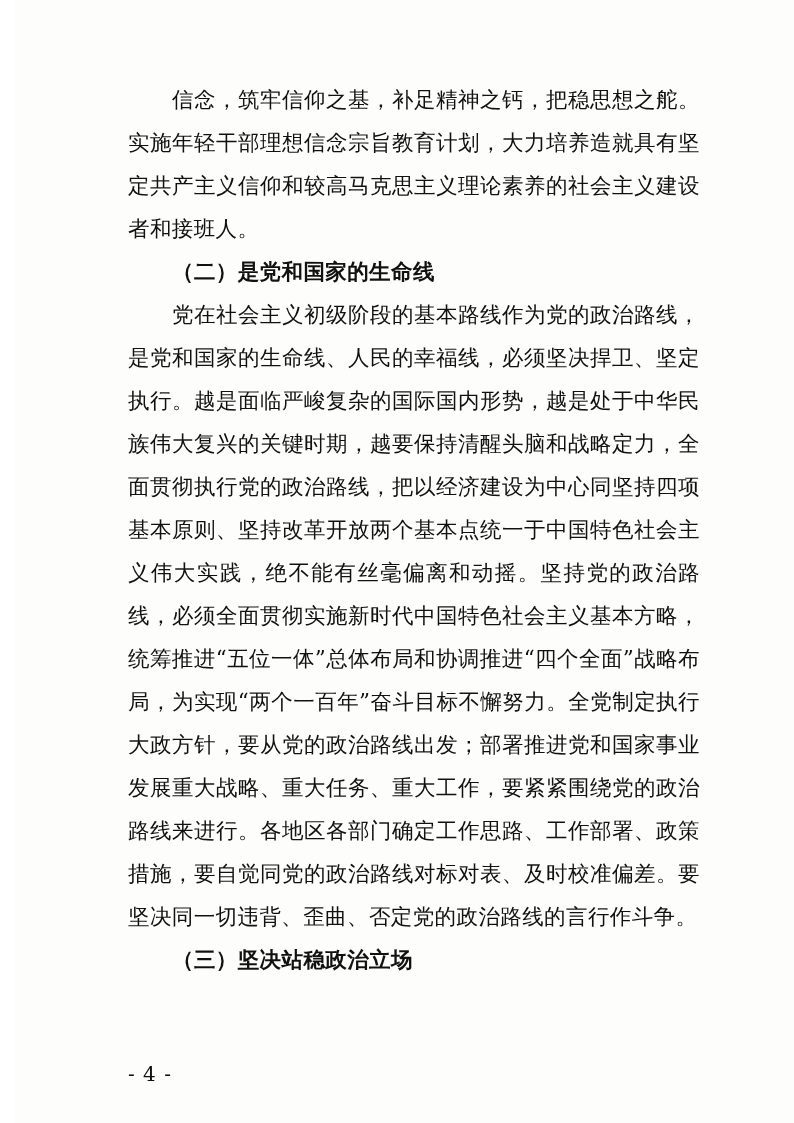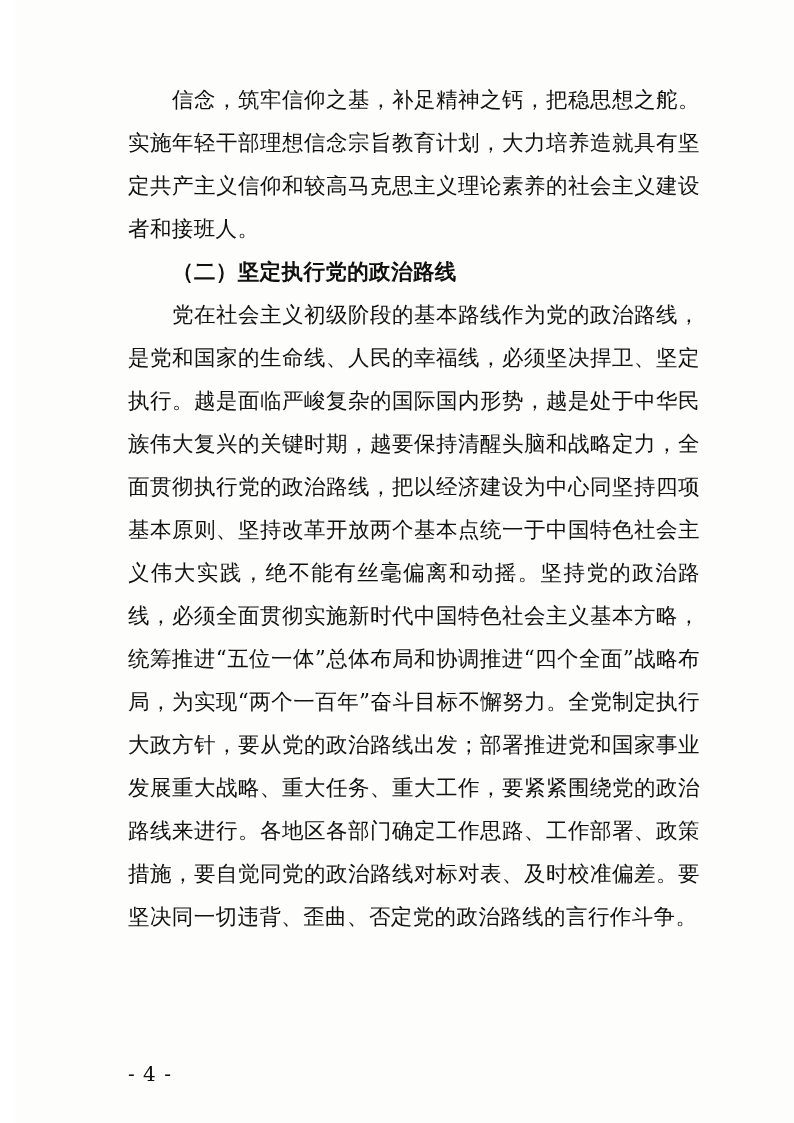--- a/index.html
+++ b/index.html
@@ -58,17 +58,18 @@
     color: #111111;
     letter-spacing: 1px;
   }
 </style>
 </head>
 <body>
 
 <div class="page">
   <div class="content">
     <p class="indent">信念，筑牢信仰之基，补足精神之钙，把稳思想之舵。实施年轻干部理想信念宗旨教育计划，大力培养造就具有坚定共产主义信仰和较高马克思主义理论素养的社会主义建设者和接班人。</p>
-    <p class="heading">（二）坚定执行党的政治路线</p>
+    <p class="heading">（二）是党和国家的生命线</p>
     <p class="indent">党在社会主义初级阶段的基本路线作为党的政治路线，是党和国家的生命线、人民的幸福线，必须坚决捍卫、坚定执行。越是面临严峻复杂的国际国内形势，越是处于中华民族伟大复兴的关键时期，越要保持清醒头脑和战略定力，全面贯彻执行党的政治路线，把以经济建设为中心同坚持四项基本原则、坚持改革开放两个基本点统一于中国特色社会主义伟大实践，绝不能有丝毫偏离和动摇。坚持党的政治路线，必须全面贯彻实施新时代中国特色社会主义基本方略，统筹推进“五位一体”总体布局和协调推进“四个全面”战略布局，为实现“两个一百年”奋斗目标不懈努力。全党制定执行大政方针，要从党的政治路线出发；部署推进党和国家事业发展重大战略、重大任务、重大工作，要紧紧围绕党的政治路线来进行。各地区各部门确定工作思路、工作部署、政策措施，要自觉同党的政治路线对标对表、及时校准偏差。要坚决同一切违背、歪曲、否定党的政治路线的言行作斗争。</p>
+    <p class="heading">（三）坚决站稳政治立场</p>
   </div>
   <div class="pagenum">- 4 -</div>
 </div>
 
 </body></html>

